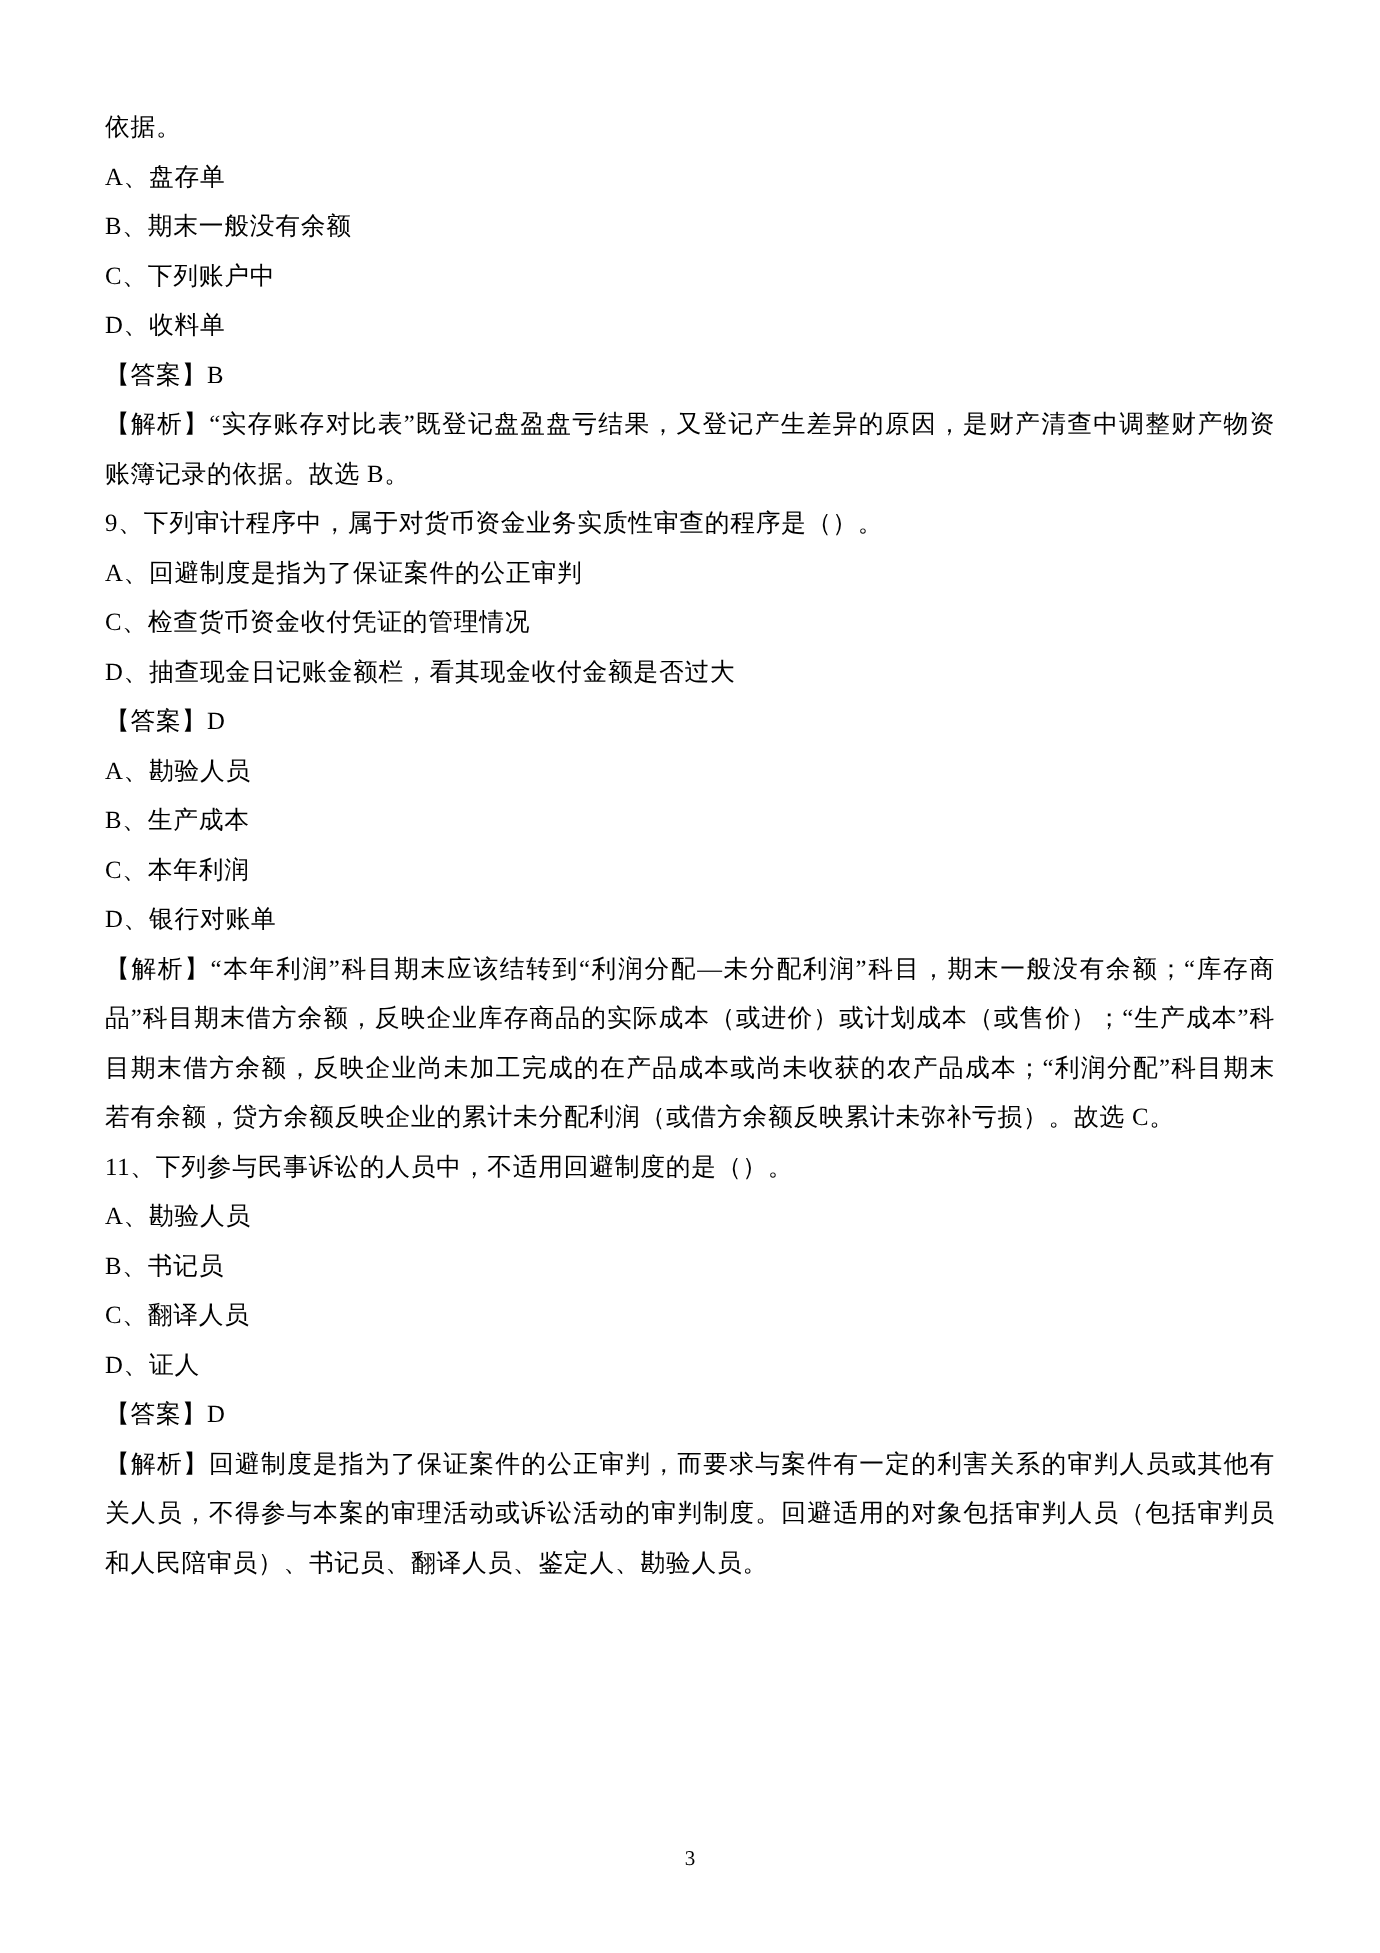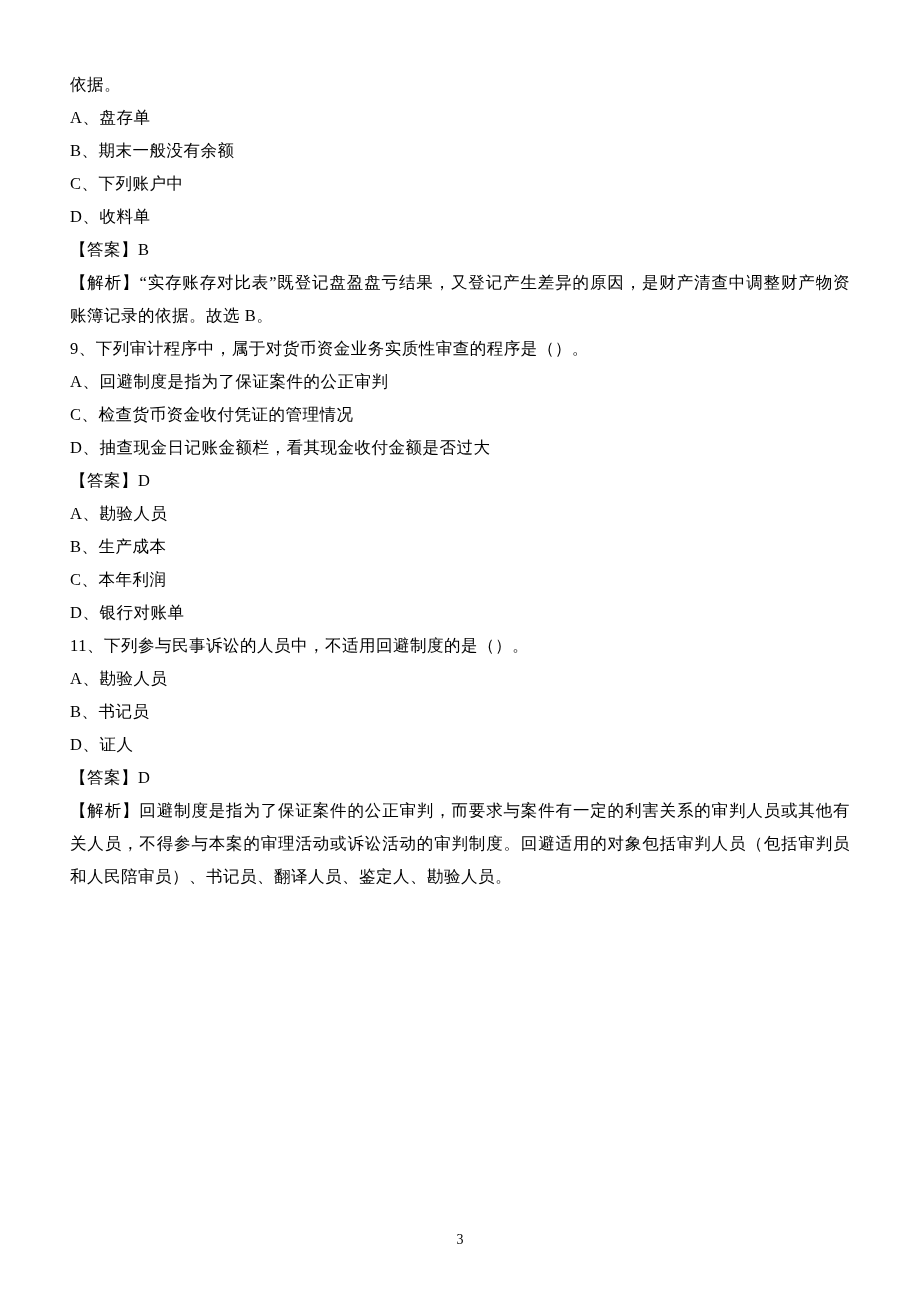--- a/index.html
+++ b/index.html
@@ -44,21 +44,23 @@
   <span class="line">【解析】“实存账存对比表”既登记盘盈盘亏结果，又登记产生差异的原因，是财产清查中调整财产物资账簿记录的依据。故选 B。</span>
   <span class="line">9、下列审计程序中，属于对货币资金业务实质性审查的程序是（）。</span>
   <span class="line">A、回避制度是指为了保证案件的公正审判</span>
   <span class="line">C、检查货币资金收付凭证的管理情况</span>
   <span class="line">D、抽查现金日记账金额栏，看其现金收付金额是否过大</span>
   <span class="line">【答案】D</span>
   <span class="line">A、勘验人员</span>
   <span class="line">B、生产成本</span>
   <span class="line">C、本年利润</span>
   <span class="line">D、银行对账单</span>
+  <span class="line">【解析】“本年利润”科目期末应该结转到“利润分配—未分配利润”科目，期末一般没有余额；“库存商品”科目期末借方余额，反映企业库存商品的实际成本（或进价）或计划成本（或售价）；“生产成本”科目期末借方余额，反映企业尚未加工完成的在产品成本或尚未收获的农产品成本；“利润分配”科目期末若有余额，贷方余额反映企业的累计未分配利润（或借方余额反映累计未弥补亏损）。故选 C。</span>
   <span class="line">11、下列参与民事诉讼的人员中，不适用回避制度的是（）。</span>
   <span class="line">A、勘验人员</span>
   <span class="line">B、书记员</span>
+  <span class="line">C、翻译人员</span>
   <span class="line">D、证人</span>
   <span class="line">【答案】D</span>
   <span class="line">【解析】回避制度是指为了保证案件的公正审判，而要求与案件有一定的利害关系的审判人员或其他有关人员，不得参与本案的审理活动或诉讼活动的审判制度。回避适用的对象包括审判人员（包括审判员和人民陪审员）、书记员、翻译人员、鉴定人、勘验人员。</span>
 </div>
 
 <div class="page-number">3</div>
 
 </body></html>

